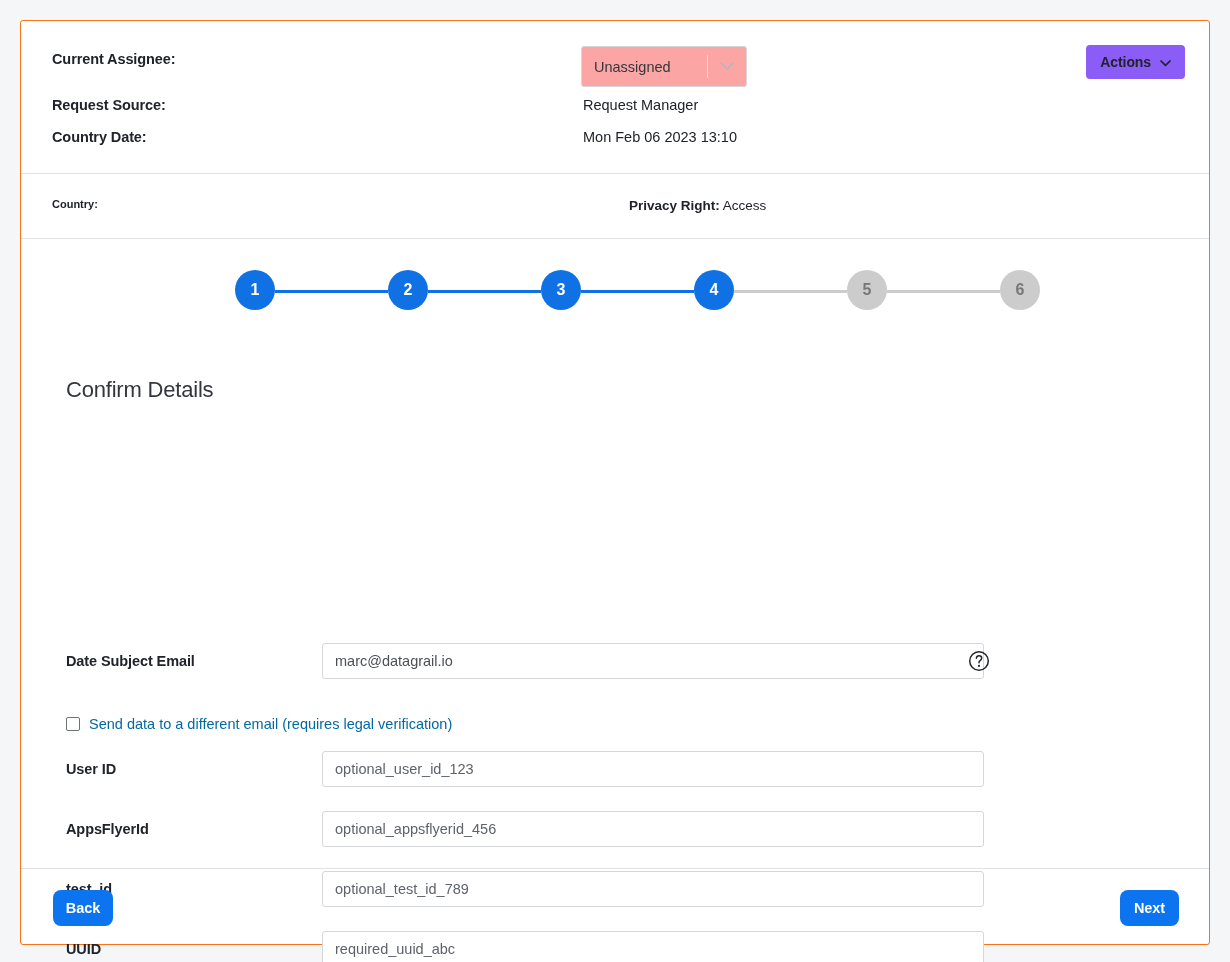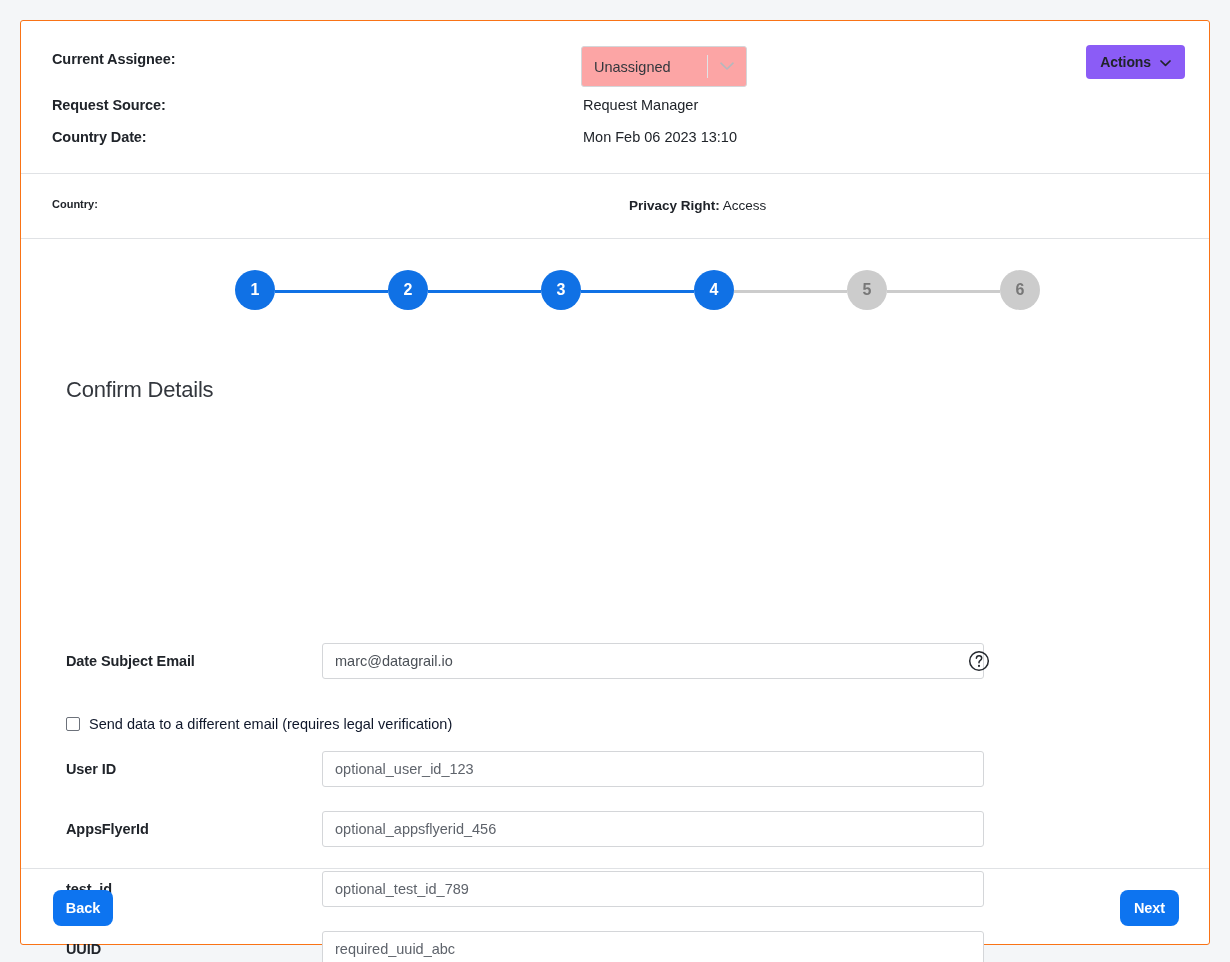--- a/index.html
+++ b/index.html
@@ -243,21 +243,21 @@
     height: 14px;
     border: 1.5px solid #6c717a;
     border-radius: 2px;
     background: #fff;
     cursor: pointer;
     flex: none;
   }
   .cblabel {
     margin-left: 9px;
     font-size: 14.5px;
-    color: #0f172a;
+    color: #0369a1;
   }
 
   
   .footer {
     position: relative;
     height: 78px;
   }
   .btn {
     position: absolute;
     top: 21px;

